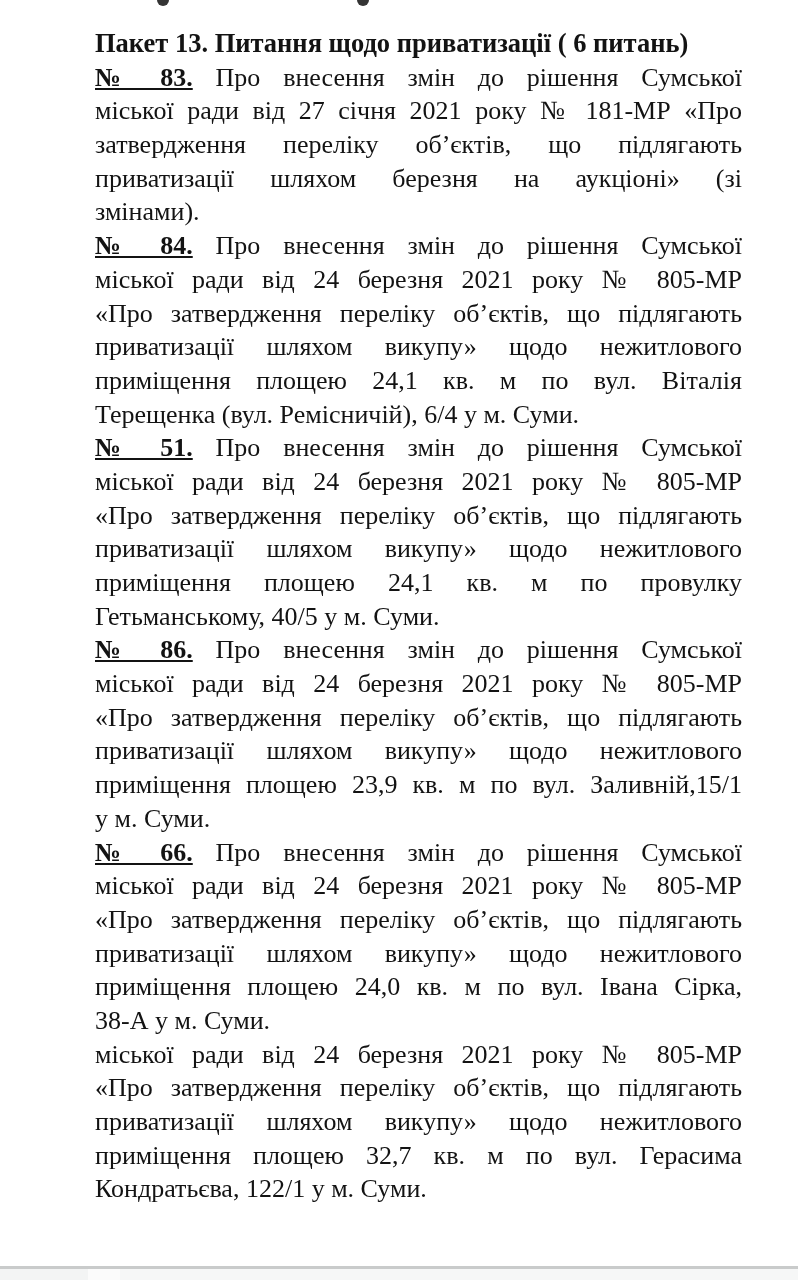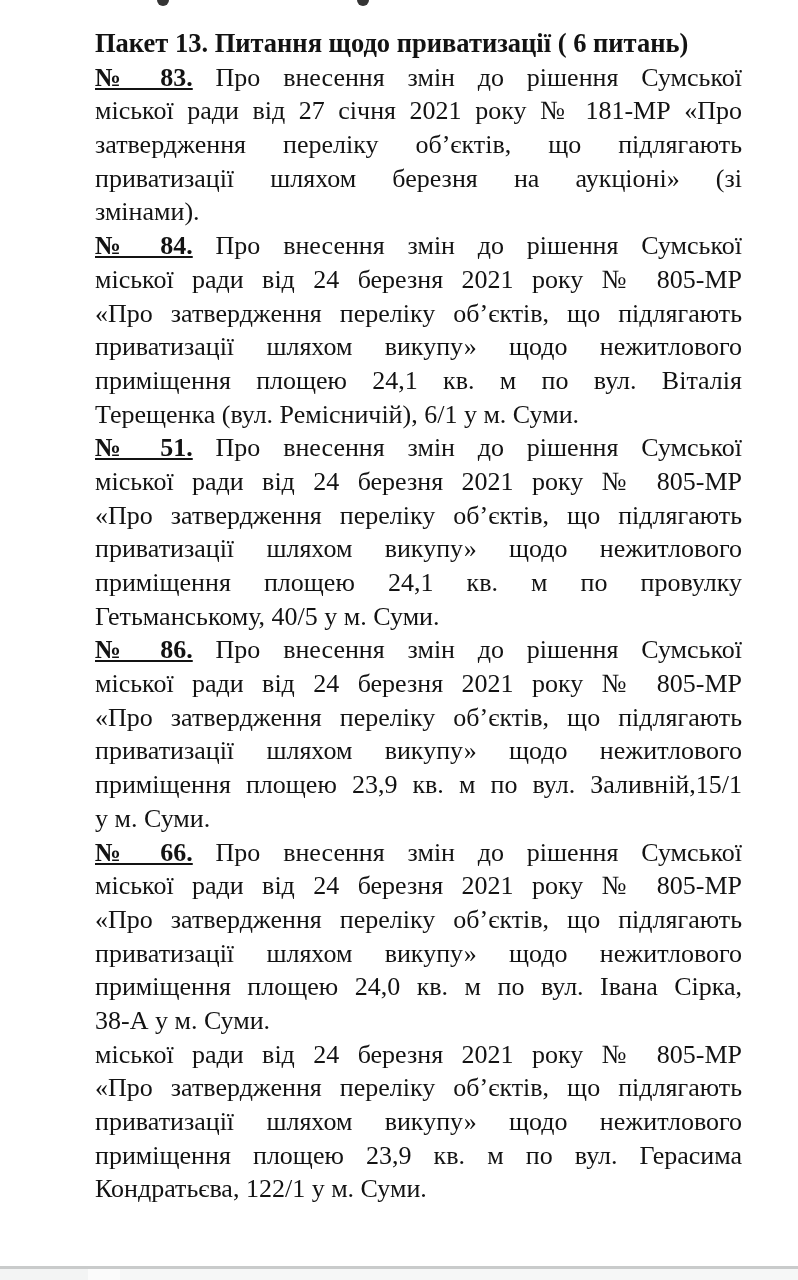--- a/index.html
+++ b/index.html
@@ -100,21 +100,21 @@
           <div class="line">затвердження переліку об’єктів, що підлягають</div>
           <div class="line">приватизації шляхом березня на аукціоні» (зі</div>
           <div class="line last">змінами).</div>
         </div>
         <div class="item">
           <div class="line"><span class="num">№ 84.</span> Про внесення змін до рішення Сумської</div>
           <div class="line">міської ради від 24 березня 2021 року № 805-МР</div>
           <div class="line">«Про затвердження переліку об’єктів, що підлягають</div>
           <div class="line">приватизації шляхом викупу» щодо нежитлового</div>
           <div class="line">приміщення площею 24,1 кв. м по вул. Віталія</div>
-          <div class="line last">Терещенка (вул. Ремісничій), 6/1 у м. Суми.</div>
+          <div class="line last">Терещенка (вул. Ремісничій), 6/4 у м. Суми.</div>
         </div>
         <div class="item">
           <div class="line"><span class="num">№ 51.</span> Про внесення змін до рішення Сумської</div>
           <div class="line">міської ради від 24 березня 2021 року № 805-МР</div>
           <div class="line">«Про затвердження переліку об’єктів, що підлягають</div>
           <div class="line">приватизації шляхом викупу» щодо нежитлового</div>
           <div class="line">приміщення площею 24,1 кв. м по провулку</div>
           <div class="line last">Гетьманському, 40/5 у м. Суми.</div>
         </div>
         <div class="item">
@@ -130,21 +130,21 @@
           <div class="line">міської ради від 24 березня 2021 року № 805-МР</div>
           <div class="line">«Про затвердження переліку об’єктів, що підлягають</div>
           <div class="line">приватизації шляхом викупу» щодо нежитлового</div>
           <div class="line">приміщення площею 24,0 кв. м по вул. Івана Сірка,</div>
           <div class="line last">38-А у м. Суми.</div>
         </div>
         <div class="item">
           <div class="line">міської ради від 24 березня 2021 року № 805-МР</div>
           <div class="line">«Про затвердження переліку об’єктів, що підлягають</div>
           <div class="line">приватизації шляхом викупу» щодо нежитлового</div>
-          <div class="line">приміщення площею 23,9 кв. м по вул. Герасима</div>
+          <div class="line">приміщення площею 32,7 кв. м по вул. Герасима</div>
           <div class="line last">Кондратьєва, 122/1 у м. Суми.</div>
         </div>
       </div>
   </div>
 
   <div class="bottom-divider"></div>
   <div class="footer-strip">
     <div class="seg1"></div>
     <div class="seg2"></div>
   </div>

